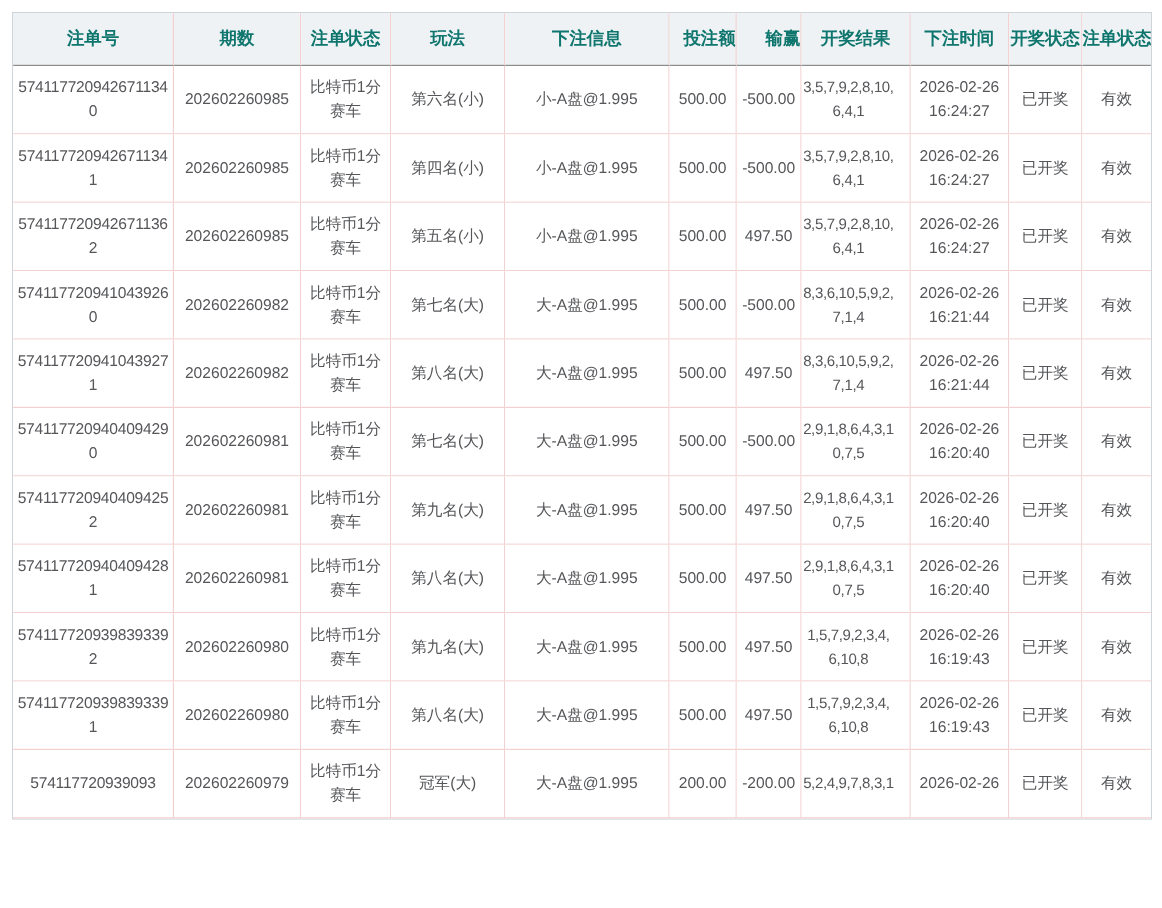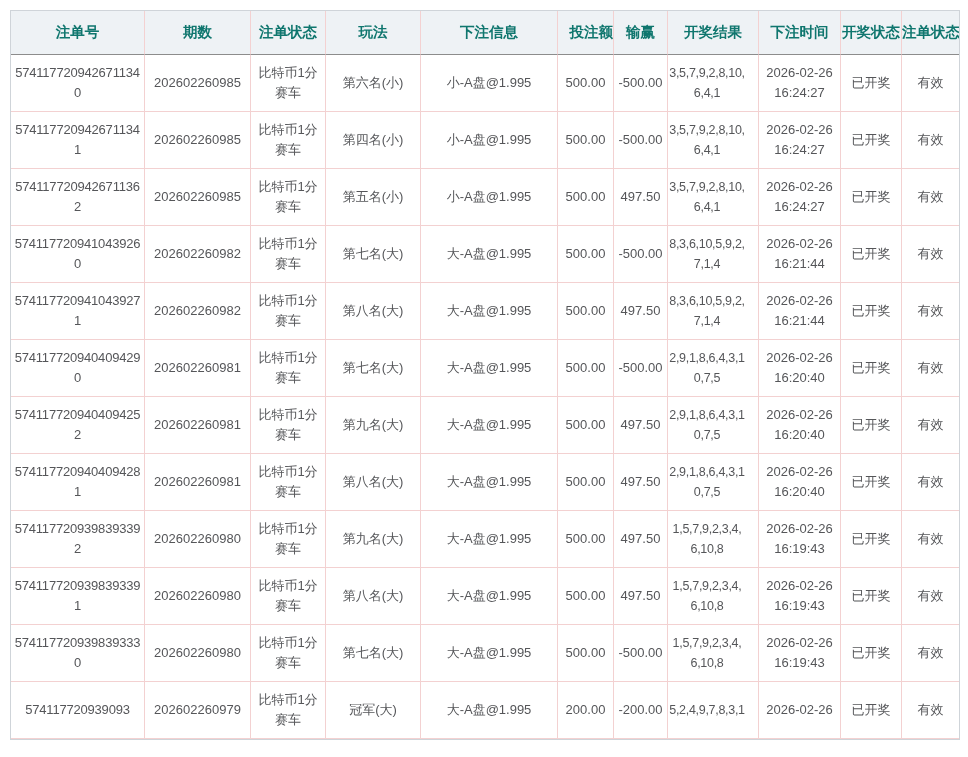--- a/index.html
+++ b/index.html
@@ -23,21 +23,21 @@
     border: 1px solid #cfd4d9;
     background: #ffffff;
   }
   
   th:nth-child(1)  { width: 134px; }
   th:nth-child(2)  { width: 106px; }
   th:nth-child(3)  { width: 75px;  }
   th:nth-child(4)  { width: 95px; margin-top: 36px;  }
   th:nth-child(5)  { width: 137px; }
   th:nth-child(6)  { width: 56px; text-align: right;  }
-  th:nth-child(7)  { width: 54px;  }
+  th:nth-child(7)  { width: 54px; text-align: right;  }
   th:nth-child(8)  { width: 91px;  }
   th:nth-child(9)  { width: 82px;  }
   th:nth-child(10) { width: 61px;  }
   th:nth-child(11) { width: 57px; margin-top: 24px;  }
 
   th {
     background: #eef2f5;
     color: #0f766e;
     font-size: 14.5px;
     font-weight: bold;
@@ -227,33 +227,20 @@
           <td class="cell-play">第八名(大)</td>
           <td class="cell-bet_info">大-A盘@1.995</td>
           <td class="cell-amount">500.00</td>
           <td class="cell-win_loss">497.50</td>
           <td class="cell-result">1,5,7,9,2,3,4,6,10,8</td>
           <td class="cell-bet_time">2026-02-26 16:19:43</td>
           <td class="cell-draw_status">已开奖</td>
           <td class="cell-order_status">有效</td>
         </tr>
         <tr>
-          <td class="cell-order_id">5741177209398393330</td>
-          <td class="cell-period">202602260980</td>
-          <td class="cell-lottery">比特币1分赛车</td>
-          <td class="cell-play">第七名(大)</td>
-          <td class="cell-bet_info">大-A盘@1.995</td>
-          <td class="cell-amount">500.00</td>
-          <td class="cell-win_loss">-500.00</td>
-          <td class="cell-result">1,5,7,9,2,3,4,6,10,8</td>
-          <td class="cell-bet_time">2026-02-26 16:19:43</td>
-          <td class="cell-draw_status">已开奖</td>
-          <td class="cell-order_status">有效</td>
-        </tr>
-        <tr>
           <td class="cell-order_id">574117720939093</td>
           <td class="cell-period">202602260979</td>
           <td class="cell-lottery">比特币1分赛车</td>
           <td class="cell-play">冠军(大)</td>
           <td class="cell-bet_info">大-A盘@1.995</td>
           <td class="cell-amount">200.00</td>
           <td class="cell-win_loss">-200.00</td>
           <td class="cell-result">5,2,4,9,7,8,3,1</td>
           <td class="cell-bet_time">2026-02-26</td>
           <td class="cell-draw_status">已开奖</td>

